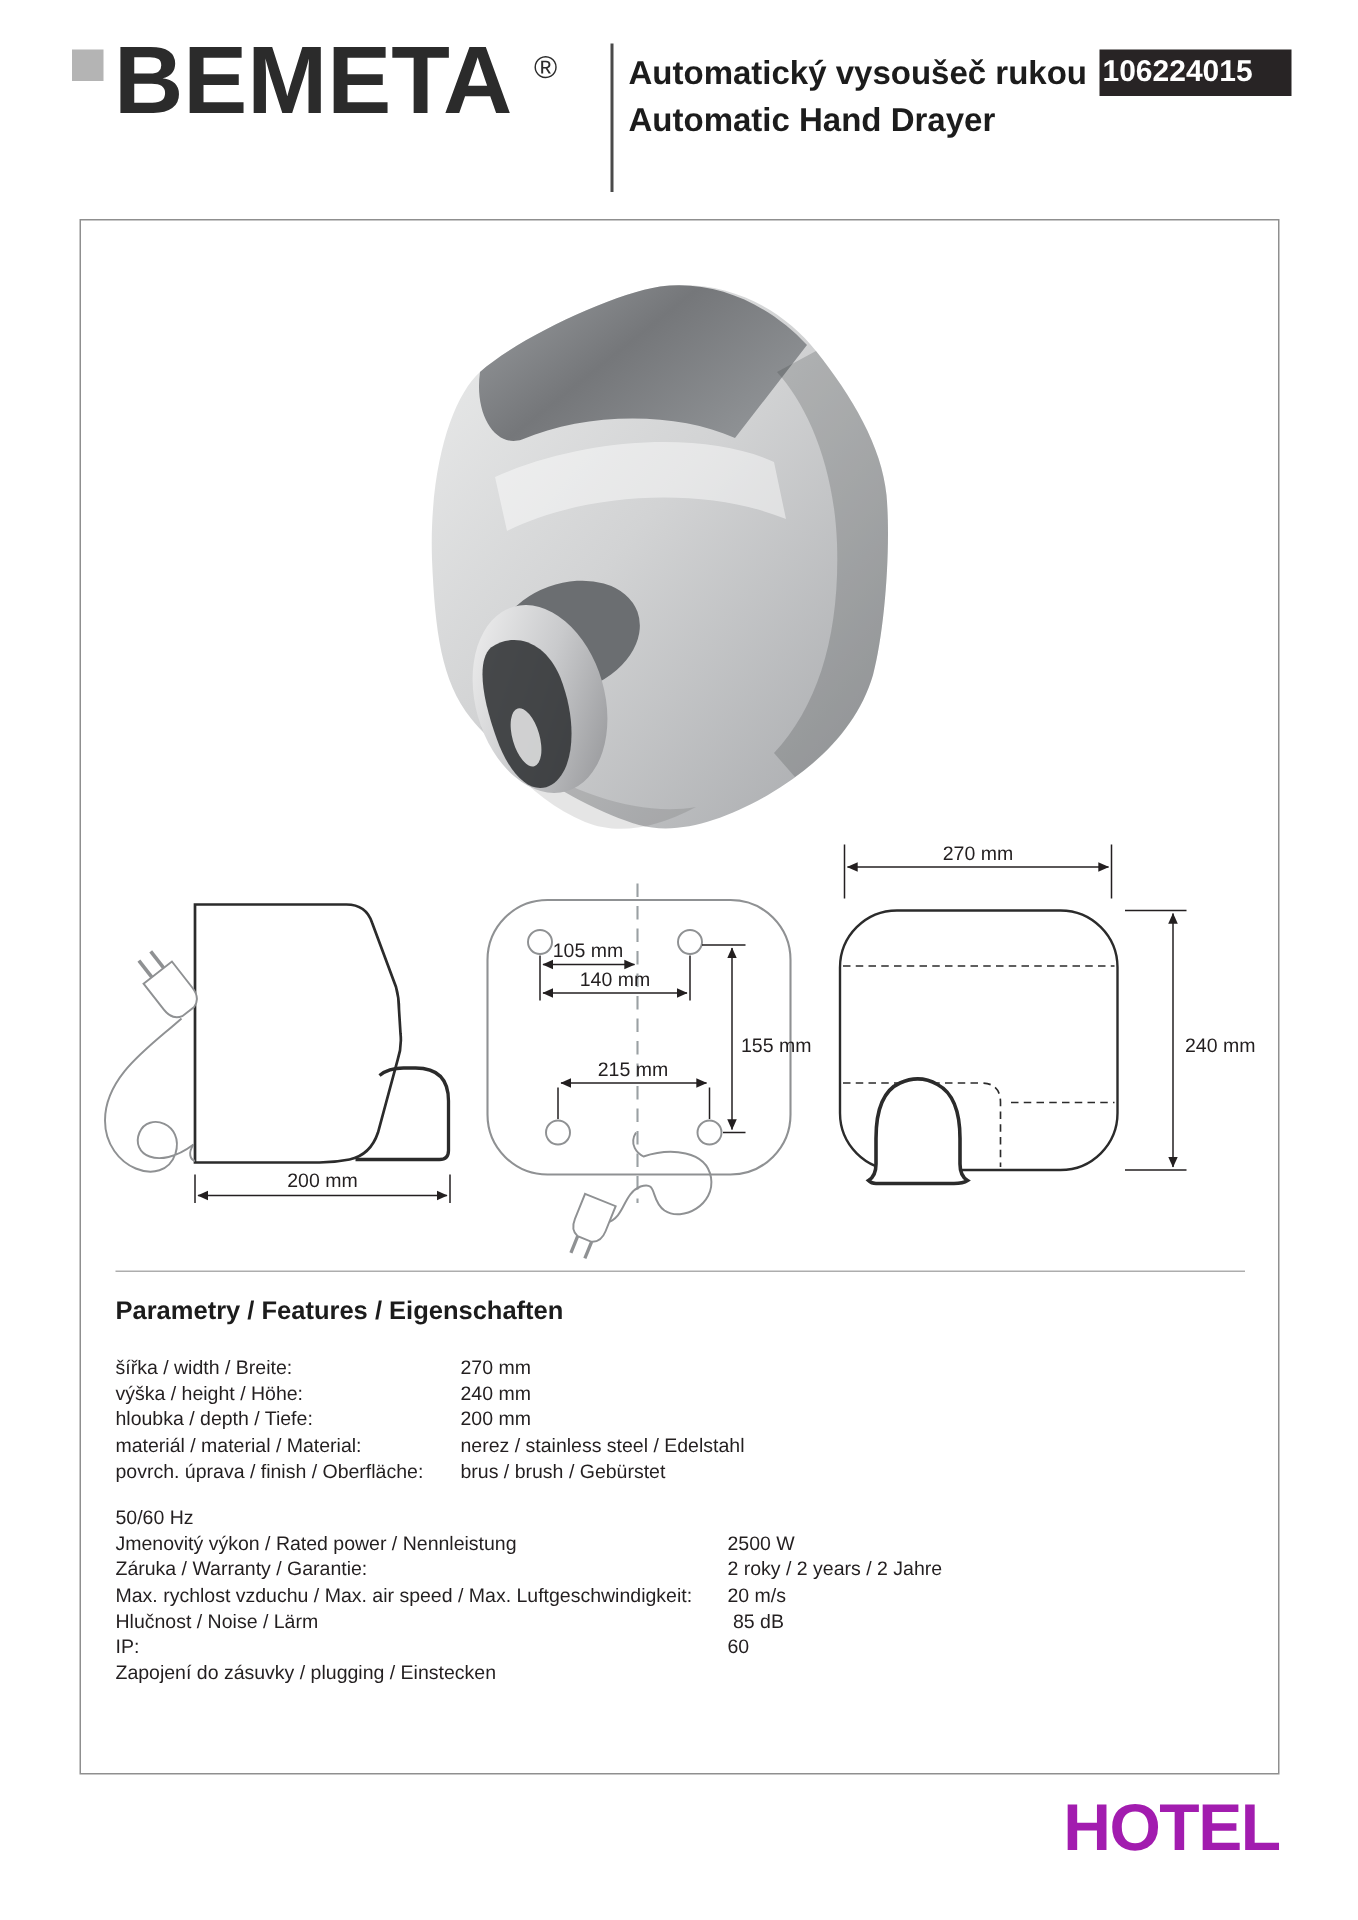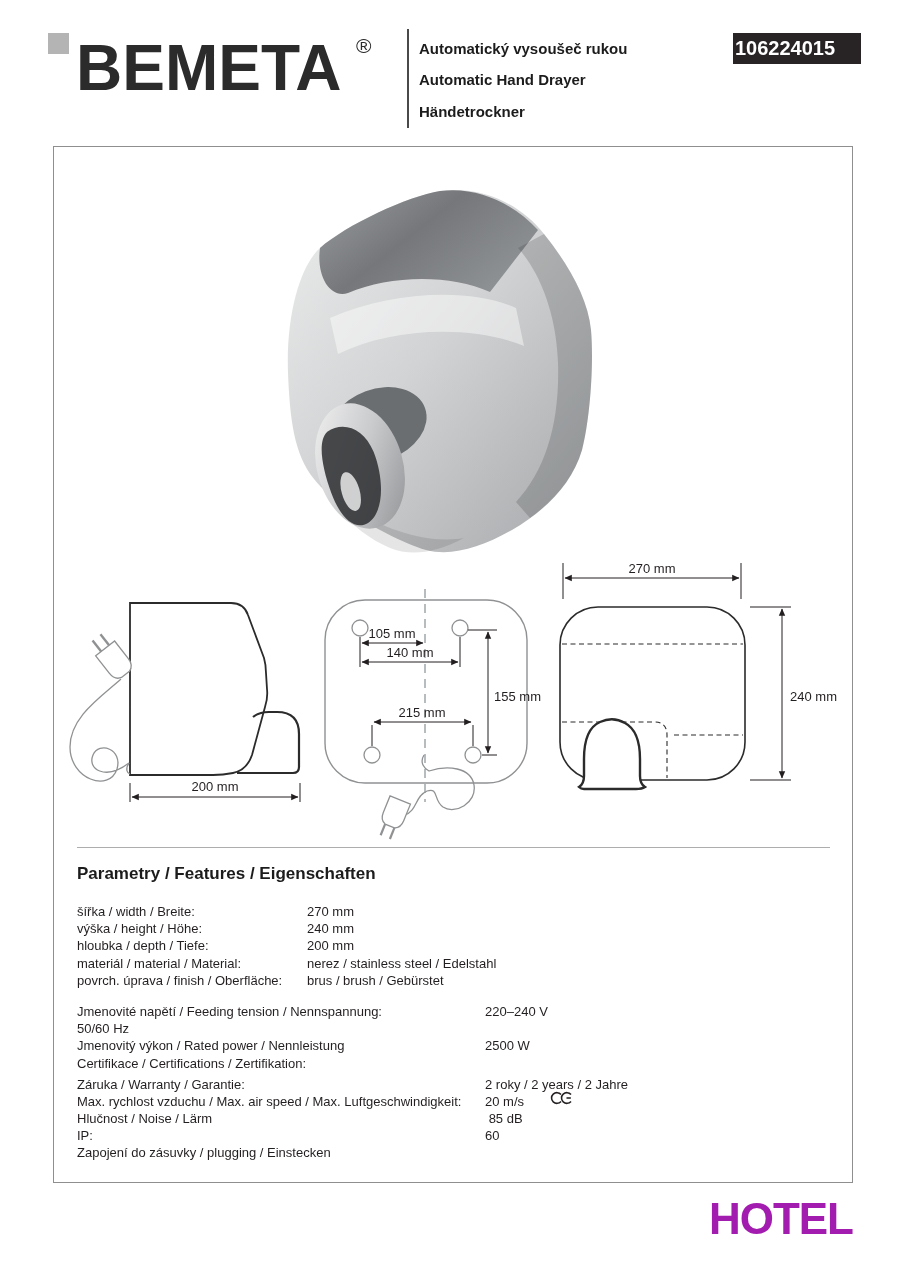--- a/index.html
+++ b/index.html
@@ -2,24 +2,24 @@
 <html><head>
 <meta charset="utf-8">
 <style>
   html,body{margin:0;padding:0;background:#fff;}
   .page{position:relative;width:905px;height:1280px;background:#fff;overflow:hidden;
         font-family:"Liberation Sans",sans-serif;color:#231f20;}
   .abs{position:absolute;}
 
   
   .logo-square{left:48px;top:33px;width:21px;height:21px;background:#b4b4b4;}
-  .brand{left:76px;top:38px;font-size:64px;font-weight:700;line-height:60px;letter-spacing:0px;color:#2b2b2b;}
+  .brand{left:76px;top:23px;font-size:64px;font-weight:700;line-height:60px;letter-spacing:0px;color:#2b2b2b;}
   .registered{left:356px;top:34px;font-size:21px;font-weight:400;color:#2b2b2b;}
   .header-divider{left:407px;top:29px;width:2px;height:99px;background:#4a4a4a;}
-  .titles{left:419px;top:33px;font-size:15px;font-weight:700;line-height:31.4px;color:#1c1c1c;white-space:nowrap;}
+  .titles{left:419px;top:33px;font-size:22px;font-weight:700;line-height:31.4px;color:#1c1c1c;white-space:nowrap;}
   .code-box{left:733px;top:33px;width:128px;height:31px;background:#282425;color:#fff;
             font-size:20px;font-weight:700;line-height:31px;padding-left:2px;box-sizing:border-box;}
 
   
   .main-box{left:53px;top:146px;width:800px;height:1037px;border:1px solid #8f8f8f;box-sizing:border-box;background:#fff;}
 
   .section-divider{left:77px;top:847px;width:753px;height:1px;background:#adadad;}
   .params-heading{left:77px;top:864px;font-size:17px;font-weight:700;color:#1c1c1c;}
 
   .spec-table{display:block;}
@@ -41,21 +41,20 @@
 
 <div class="page">
 
   <div class="abs logo-square"></div>
   <div class="abs brand">BEMETA</div>
   <div class="abs registered">®</div>
   <div class="abs header-divider"></div>
   <div class="abs titles">
     <div>Automatický vysoušeč rukou</div>
     <div>Automatic Hand Drayer</div>
-    <div>Händetrockner</div>
   </div>
   <div class="abs code-box">106224015</div>
 
   <div class="abs main-box"></div>
 
   <svg class="abs" style="left:258px;top:178px" width="395" height="395" viewBox="0 0 395 395">
     <defs>
       <linearGradient id="gBody" x1="0" y1="0" x2="1" y2="1">
         <stop offset="0" stop-color="#ebecec"></stop>
         <stop offset="0.45" stop-color="#d2d3d4"></stop>
@@ -197,44 +196,26 @@
       <div class="spec-value">nerez / stainless steel / Edelstahl</div>
     </div>
     <div class="spec-row">
       <div class="spec-label">povrch. úprava / finish / Oberfläche:</div>
       <div class="spec-value">brus / brush / Gebürstet</div>
     </div>
   </div>
 
   <div class="abs spec-table spec-elec">
     <div class="spec-row">
-      <div class="spec-label">Jmenovité napětí / Feeding tension / Nennspannung:</div>
-      <div class="spec-value">220–240 V</div>
-    </div>
-    <div class="spec-row">
       <div class="spec-value">50/60 Hz</div>
     </div>
     <div class="spec-row">
       <div class="spec-label">Jmenovitý výkon / Rated power / Nennleistung</div>
       <div class="spec-value">2500 W</div>
     </div>
-    <div class="spec-row tall">
-      <div class="spec-label">Certifikace / Certifications / Zertifikation:</div>
-      <div class="spec-value">
-        <span class="ce-wrap">
-          <svg width="23" height="14" viewBox="0 0 30 17">
-            <g fill="none" stroke="#231f20" stroke-width="2">
-              <path d="M14.4,4 A7,7 0 1 0 14.4,13"></path>
-              <path d="M27.4,4 A7,7 0 1 0 27.4,13"></path>
-              <line x1="21.5" y1="8.5" x2="27.2" y2="8.5"></line>
-            </g>
-          </svg>
-        </span>
-      </div>
-    </div>
     <div class="spec-row">
       <div class="spec-label">Záruka / Warranty / Garantie:</div>
       <div class="spec-value">2 roky / 2 years / 2 Jahre</div>
     </div>
     <div class="spec-row">
       <div class="spec-label">Max. rychlost vzduchu / Max. air speed / Max. Luftgeschwindigkeit:</div>
       <div class="spec-value">20 m/s</div>
     </div>
     <div class="spec-row">
       <div class="spec-label">Hlučnost / Noise / Lärm</div>

